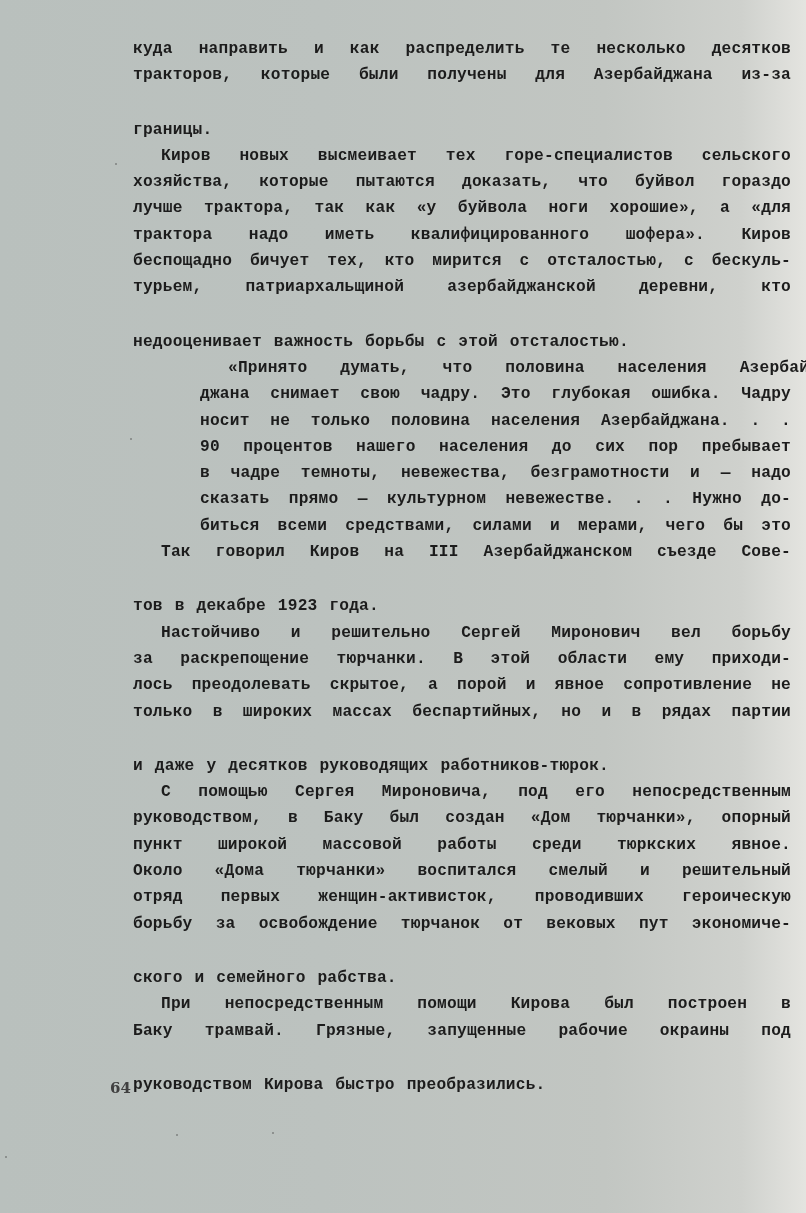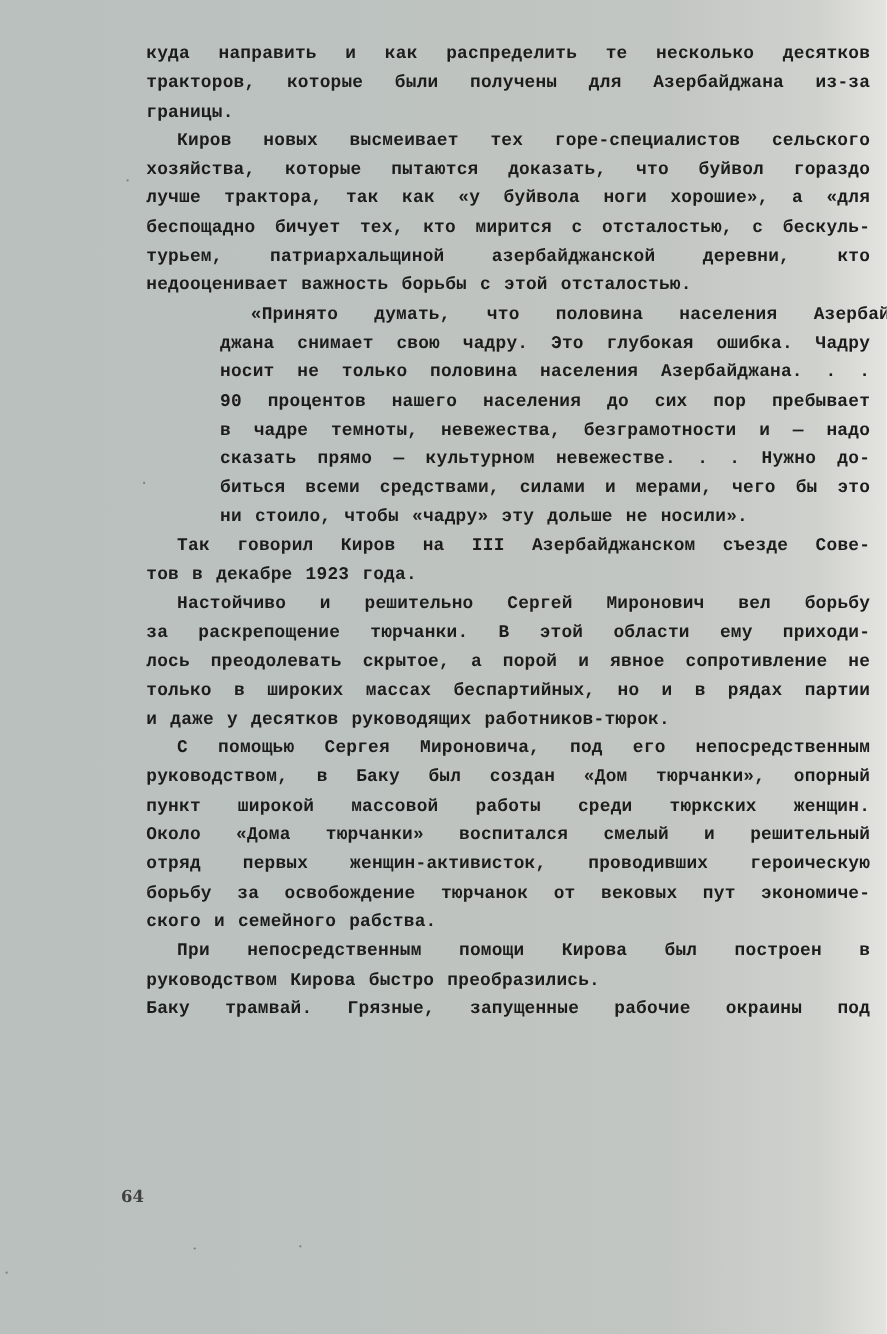--- a/index.html
+++ b/index.html
@@ -28,20 +28,21 @@
       font-weight: bold;
       white-space: nowrap;
       text-align: justify;
       text-align-last: justify;
       letter-spacing: 0.2px;
       word-spacing: 2px;
       font-family: Liberation Mono, monospace;
     }
     .line.last {
       text-align-last: left;
+      margin-top: 28px;
     }
     .line.indent {
       padding-left: 28px;
     }
     .quote .line {
       margin-left: 67px;
       width: 591px;
     }
     .quote .line.indent {
       padding-left: 28px;
@@ -72,64 +73,64 @@
   <div class="paragraph">
     <div class="line">куда направить и как распределить те несколько десятков</div>
     <div class="line">тракторов, которые были получены для Азербайджана из-за</div>
     <div class="line last">границы.</div>
   </div>
 
   <div class="paragraph">
     <div class="line indent">Киров новых высмеивает тех горе-специалистов сельского</div>
     <div class="line">хозяйства, которые пытаются доказать, что буйвол гораздо</div>
     <div class="line">лучше трактора, так как «у буйвола ноги хорошие», а «для</div>
+    <div class="line">трактора надо иметь квалифицированного шофера». Киров</div>
     <div class="line">беспощадно бичует тех, кто мирится с отсталостью, с бескуль-</div>
     <div class="line">турьем, патриархальщиной азербайджанской деревни, кто</div>
     <div class="line last">недооценивает важность борьбы с этой отсталостью.</div>
   </div>
 
   <div class="paragraph quote">
     <div class="line indent">«Принято думать, что половина населения Азербай-</div>
     <div class="line">джана снимает свою чадру. Это глубокая ошибка. Чадру</div>
     <div class="line">носит не только половина населения Азербайджана. . .</div>
     <div class="line">90 процентов нашего населения до сих пор пребывает</div>
     <div class="line">в чадре темноты, невежества, безграмотности и — надо</div>
     <div class="line">сказать прямо — культурном невежестве. . . Нужно до-</div>
     <div class="line">биться всеми средствами, силами и мерами, чего бы это</div>
-    <div class="line last">ни стоило, чтобы «чадру» эту дольше не носили».</div>
   </div>
 
   <div class="paragraph">
     <div class="line indent">Так говорил Киров на III Азербайджанском съезде Сове-</div>
     <div class="line last">тов в декабре 1923 года.</div>
   </div>
 
   <div class="paragraph">
     <div class="line indent">Настойчиво и решительно Сергей Миронович вел борьбу</div>
     <div class="line">за раскрепощение тюрчанки. В этой области ему приходи-</div>
     <div class="line">лось преодолевать скрытое, а порой и явное сопротивление не</div>
     <div class="line">только в широких массах беспартийных, но и в рядах партии</div>
     <div class="line last">и даже у десятков руководящих работников-тюрок.</div>
   </div>
 
   <div class="paragraph">
     <div class="line indent">С помощью Сергея Мироновича, под его непосредственным</div>
     <div class="line">руководством, в Баку был создан «Дом тюрчанки», опорный</div>
-    <div class="line">пункт широкой массовой работы среди тюркских женщин.</div>
+    <div class="line">пункт широкой массовой работы среди тюркских явное.</div>
     <div class="line">Около «Дома тюрчанки» воспитался смелый и решительный</div>
     <div class="line">отряд первых женщин-активисток, проводивших героическую</div>
     <div class="line">борьбу за освобождение тюрчанок от вековых пут экономиче-</div>
     <div class="line last">ского и семейного рабства.</div>
   </div>
 
 
   <div class="paragraph">
     <div class="line indent">При непосредственным помощи Кирова был построен в</div>
+    <div class="line">Баку трамвай. Грязные, запущенные рабочие окраины под</div>
     <div class="line last">руководством Кирова быстро преобразились.</div>
-    <div class="line">Баку трамвай. Грязные, запущенные рабочие окраины под</div>
   </div>
 </div>
 
 <div class="page-number">64</div>
 
 <div class="speck" style="left:115px;top:163px;"></div>
 <div class="speck" style="left:130px;top:438px;"></div>
 <div class="speck" style="left:176px;top:1134px;"></div>
 <div class="speck" style="left:5px;top:1156px;"></div>
 <div class="speck" style="left:272px;top:1132px;"></div>

